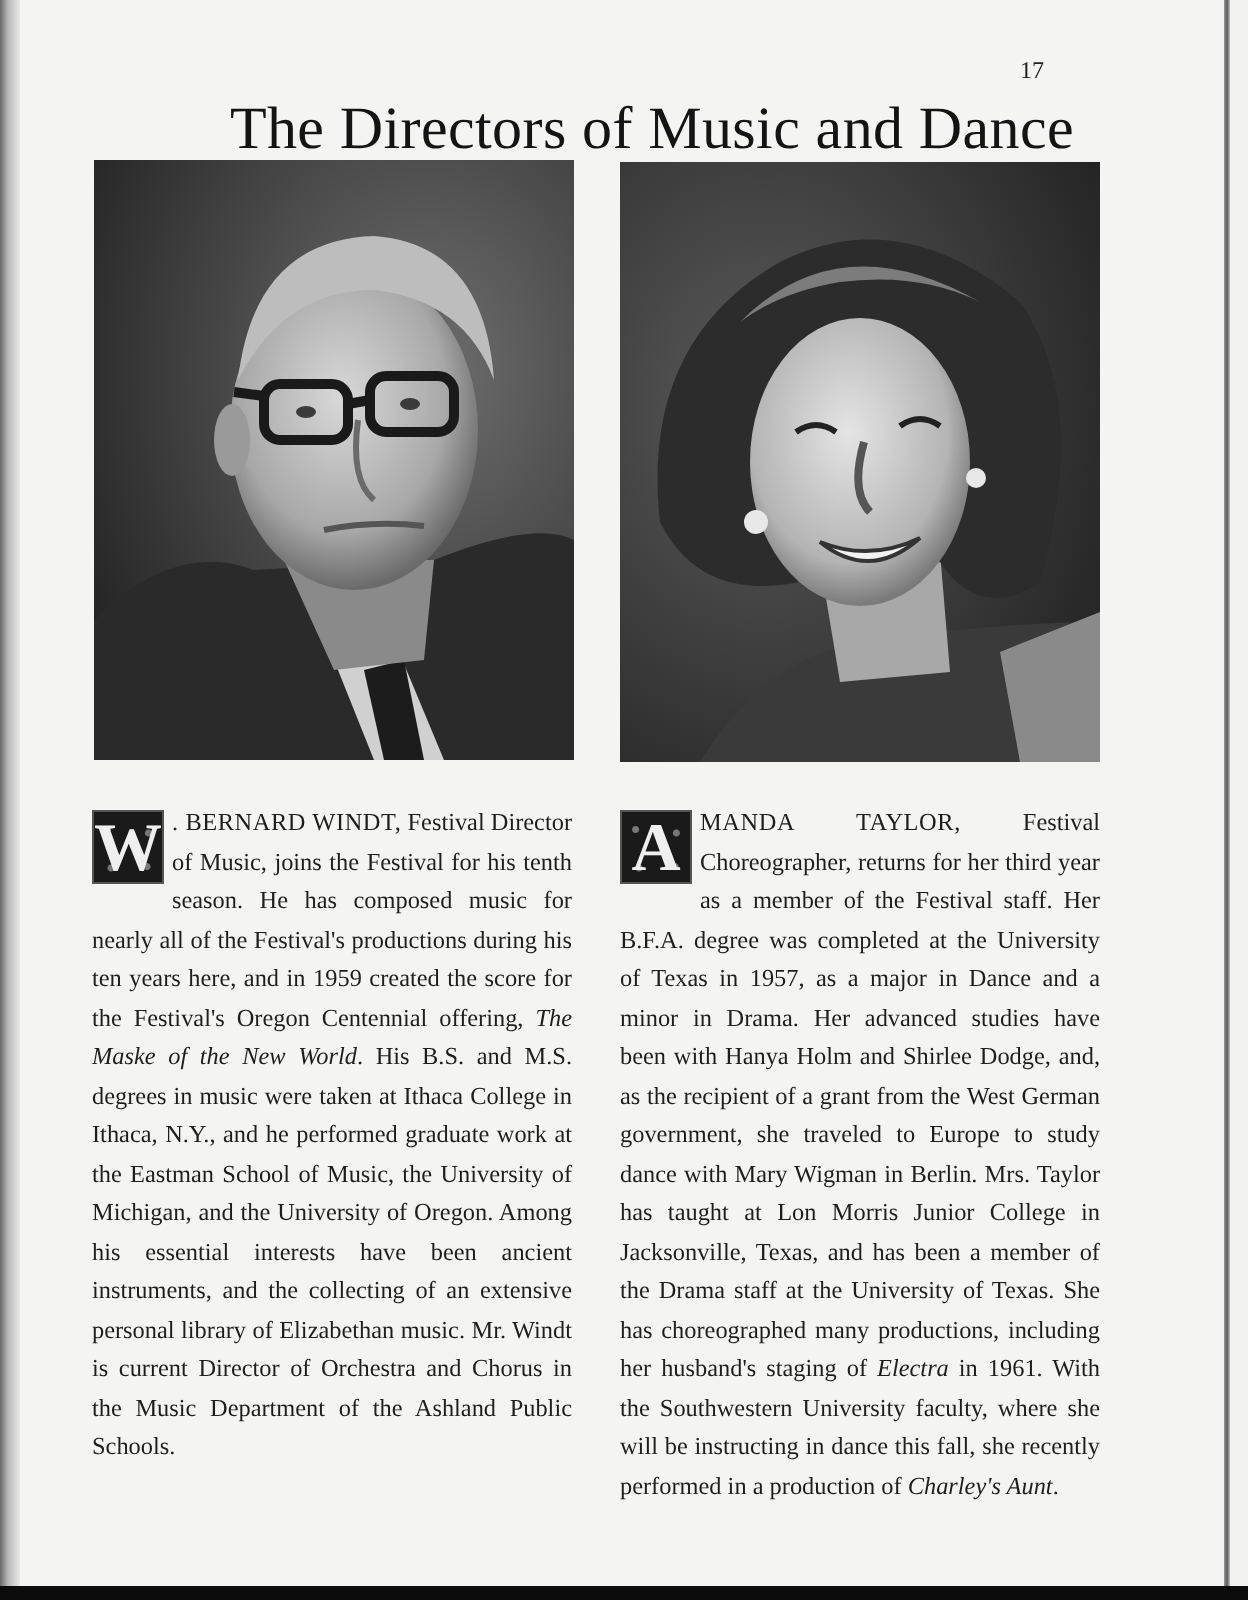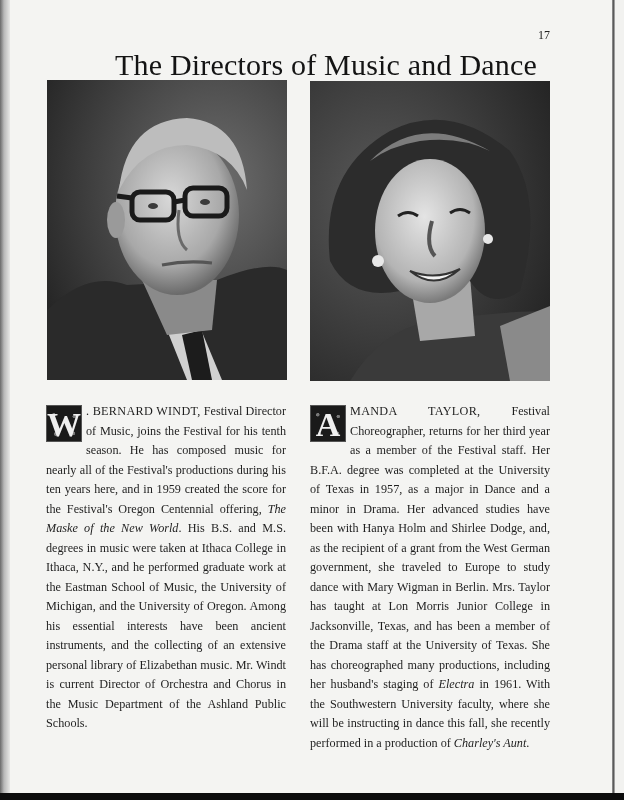--- a/index.html
+++ b/index.html
@@ -19,21 +19,21 @@
   }
   .page-beyond {
     position: absolute; left: 615px; top: 0; width: 9px; height: 794px;
     background: #f2f2f0;
   }
   .bottom-band {
     position: absolute; left: 0; top: 793px; width: 624px; height: 7px;
     background: #0c0c0c;
   }
   .page-number {
-    position: absolute; left: 538px; top: 28px; font-size: 12px; color: #222;
+    position: absolute; left: 510px; top: 28px; font-size: 12px; color: #222;
   }
   .title {
     position: absolute; left: 0; top: 36px; width: 624px; text-align: center;
     font-size: 30px; letter-spacing: 0.2px; color: #141414; padding-left: 4px;
     box-sizing: border-box;
   }
   .photo {
     position: absolute; width: 240px; height: 300px; overflow: hidden;
     background: #2c2c2c;
   }

